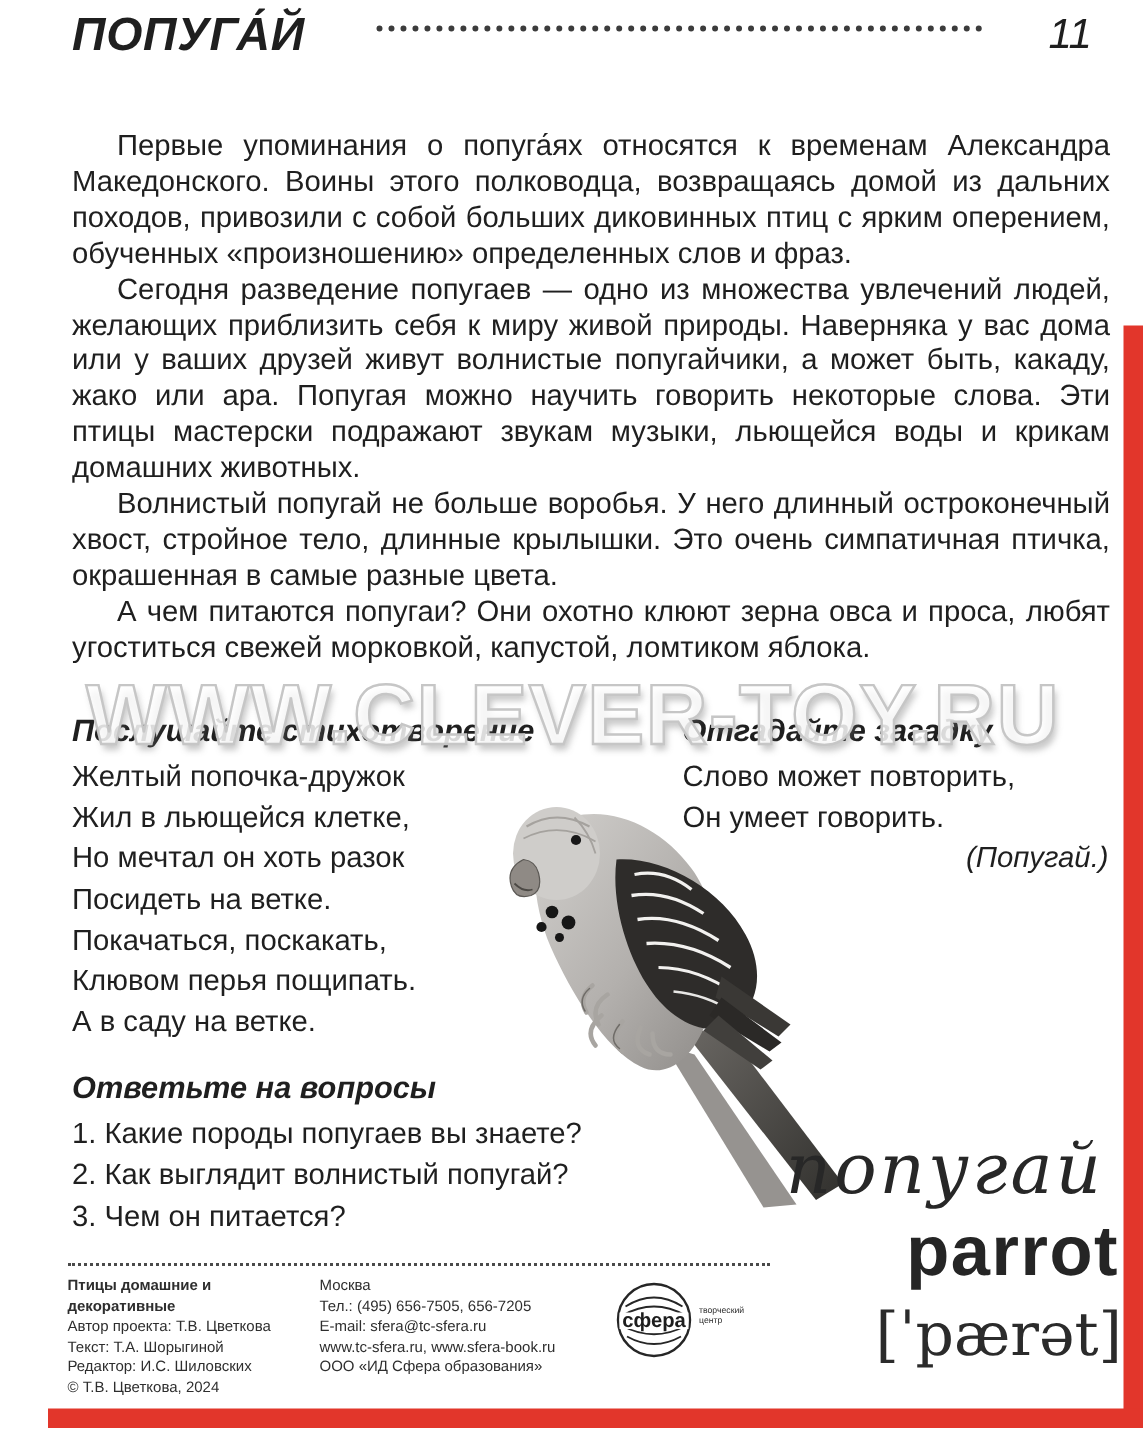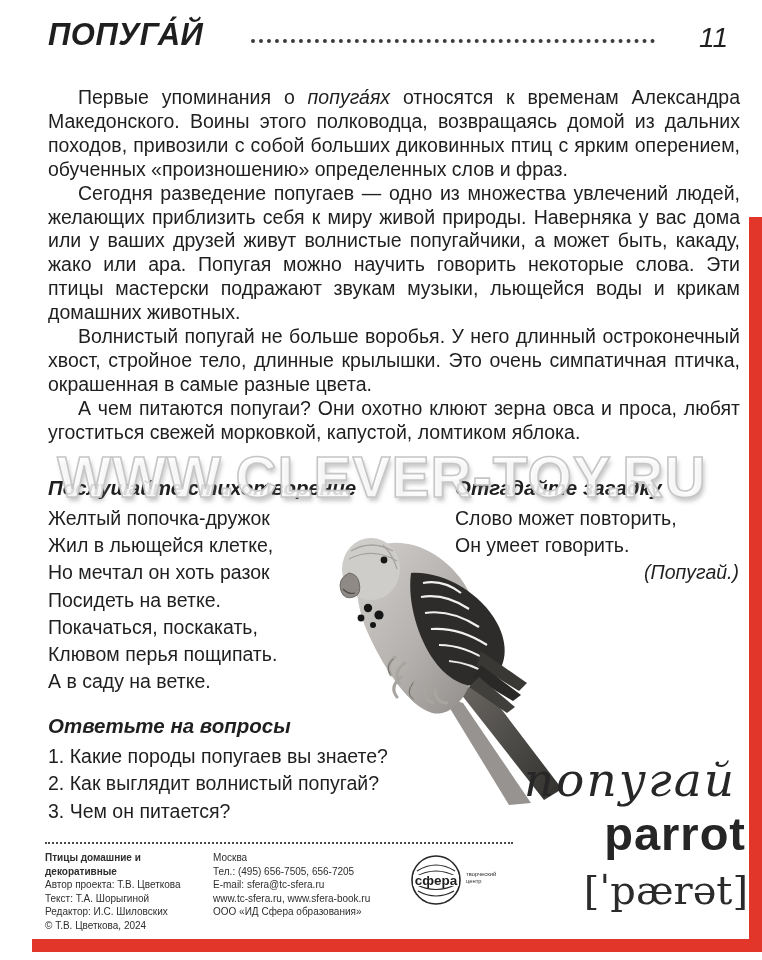--- a/index.html
+++ b/index.html
@@ -2,28 +2,28 @@
 <html><head>
 <meta charset="utf-8">
 <style>
   html,body{margin:0;padding:0;background:#9a9a9a;}
   .page{
     position:relative;width:762px;height:960px;background:#ffffff;
     font-family:"Liberation Sans",sans-serif;color:#1f1f1f;overflow:hidden;
     margin:0 auto;
   }
   
-  .header{position:absolute;left:48px;top:18px;width:692px;display:flex;align-items:flex-end;gap:34px;}
+  .header{position:absolute;left:48px;top:6px;width:692px;display:flex;align-items:center;gap:34px;}
   .header .title{font-size:31px;font-weight:bold;font-style:italic;letter-spacing:.5px;white-space:nowrap;line-height:1.1;}
   .header .leader{flex:1;border-bottom:4px dotted #3c3c3c;margin:0 10px 9px 14px;height:1px;}
   .header .pagenum{font-size:28px;font-style:italic;line-height:1.05;padding-right:12px;}
   
   .content{position:absolute;left:48px;top:86px;width:692px;font-size:19.5px;line-height:23.9px;text-align:justify;}
   .content p{margin:0;text-indent:30px;}
-  .content .em{font-style:italic;}
+  .content .em{}
   
   .watermark{
     position:absolute;left:18px;top:444px;width:728px;text-align:center;
     font-size:57px;font-weight:bold;letter-spacing:1px;white-space:nowrap;
     color:rgba(255,255,255,.82);
     -webkit-text-stroke:1.6px #c6c6c6;
     text-shadow:2px 4px 4px rgba(110,110,110,.38);
     z-index:6;pointer-events:none;
   }
   

